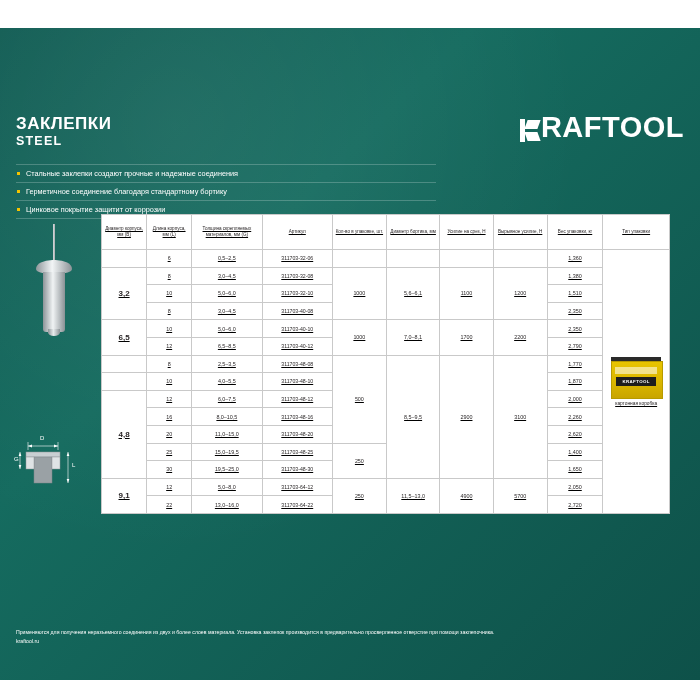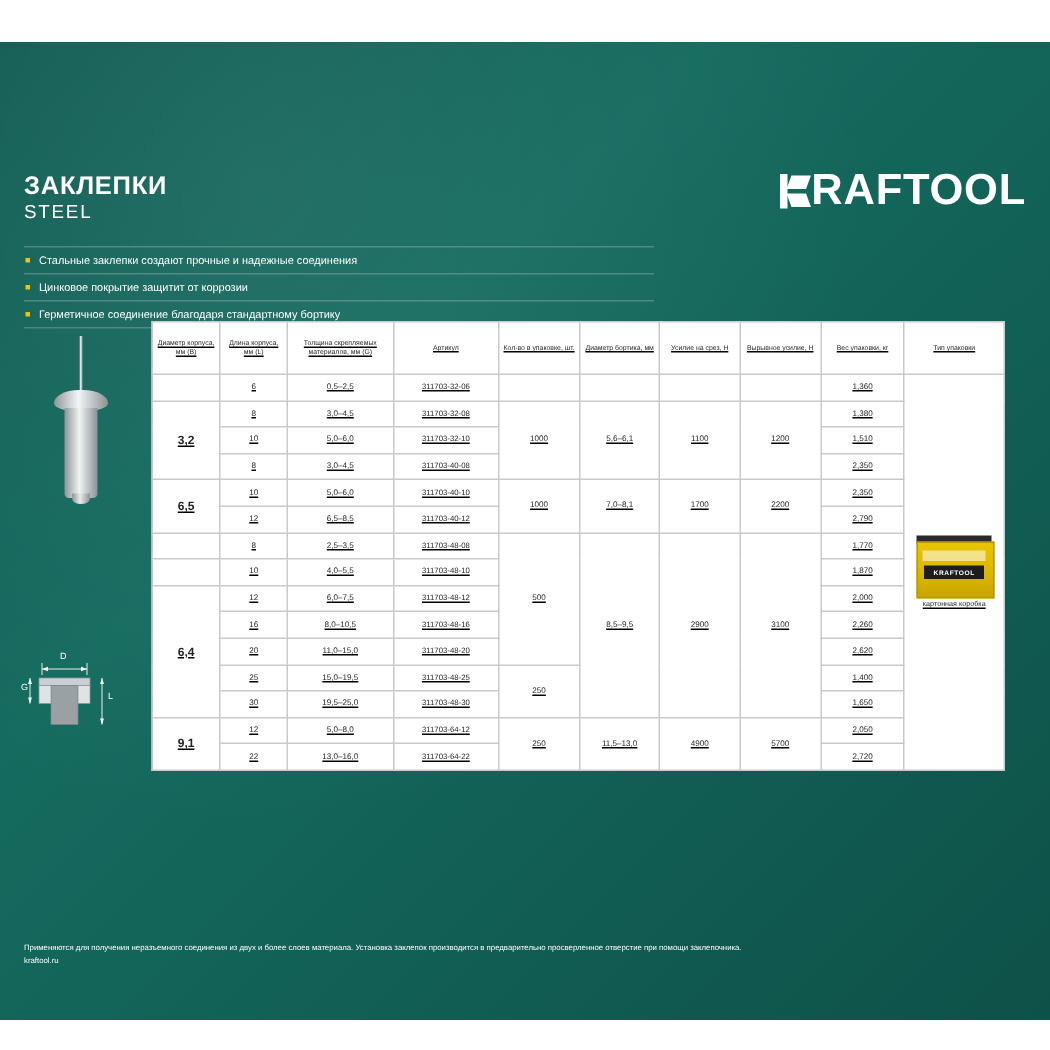--- a/index.html
+++ b/index.html
@@ -5,23 +5,23 @@
   html,body{margin:0;padding:0;}
   body{width:700px;height:700px;background:#ffffff;font-family:"Liberation Sans",sans-serif;overflow:hidden;}
   .page{position:relative;width:700px;height:700px;background:#ffffff;}
   .sheet{position:absolute;left:0;top:28px;width:700px;height:652px;background:linear-gradient(135deg,#0f5b52 0%,#156b5f 35%,#0e5149 100%);}
   .sheet:before{content:"";position:absolute;left:0;top:0;right:0;bottom:0;
     background:radial-gradient(ellipse at 25% 15%, rgba(255,255,255,0.07) 0%, rgba(255,255,255,0) 55%);}
 
   
   .hdr{position:absolute;left:16px;top:86px;color:#fff;}
   .hdr .t1{font-size:17px;font-weight:bold;letter-spacing:0.5px;line-height:19px;}
-  .hdr .t2{font-size:12.5px;font-weight:normal;letter-spacing:1.2px;line-height:15px;margin-top:1px;}
-
-  .brand{position:absolute;right:16px;top:84px;color:#fff;font-size:29px;font-weight:bold;letter-spacing:0.5px;line-height:30px;display:flex;align-items:center;}
+  .hdr .t2{font-size:12.5px;font-weight:bold;letter-spacing:1.2px;line-height:15px;margin-top:1px;}
+
+  .brand{position:absolute;right:16px;top:84px;color:#fff;font-size:29px;font-weight:bold;letter-spacing:0.5px;line-height:30px;display:flex;align-items:flex-end;}
   .brand .kmark{display:inline-block;width:20px;height:23px;position:relative;margin-right:1px;}
   .brand .kmark i{position:absolute;background:#fff;display:block;}
   .brand .kmark i.a{left:0;top:0;width:5px;height:23px;}
   .brand .kmark i.b{left:6px;top:1px;width:13px;height:9px;transform:skewX(-20deg);}
   .brand .kmark i.c{left:6px;top:13px;width:13px;height:9px;transform:skewX(20deg);}
 
   .bullets{position:absolute;left:16px;top:136px;width:420px;}
   .bullets .b{display:flex;align-items:flex-start;font-size:7.3px;color:#ffffff;line-height:10px;padding:3.5px 0;border-bottom:1px solid rgba(255,255,255,0.22);}
   .bullets .b:first-child{border-top:1px solid rgba(255,255,255,0.22);}
   .bullets .dot{width:3px;height:3px;background:#f5c400;margin:3px 6px 0 1px;flex:0 0 auto;}
@@ -77,25 +77,25 @@
       <span>RAFTOOL</span>
     </div>
 
     <div class="bullets">
       <div class="b">
         <span class="dot"></span>
         <span>Стальные заклепки создают прочные и надежные соединения</span>
       </div>
       <div class="b">
         <span class="dot"></span>
-        <span>Цинковое покрытие защитит от коррозии</span>
+        <span>Герметичное соединение благодаря стандартному бортику</span>
       </div>
       <div class="b">
         <span class="dot"></span>
-        <span>Герметичное соединение благодаря стандартному бортику</span>
+        <span>Цинковое покрытие защитит от коррозии</span>
       </div>
     </div>
 
     <div class="rivet">
       <div class="shaftline"></div>
         <div class="head"></div>
         <div class="body2"></div>
         <div class="tipc"></div>
     </div>
 
@@ -211,21 +211,21 @@
             <td>1,770</td>
           </tr>
           <tr>
             <td></td>
             <td>10</td>
             <td>4,0–5,5</td>
             <td class="art">311703-48-10</td>
             <td>1,870</td>
           </tr>
           <tr>
-            <td class="big" rowspan="5">6,4</td>
+            <td class="big" rowspan="5">4,8</td>
             <td>12</td>
             <td>6,0–7,5</td>
             <td class="art">311703-48-12</td>
             <td>2,000</td>
           </tr>
           <tr>
             <td>16</td>
             <td>8,0–10,5</td>
             <td class="art">311703-48-16</td>
             <td>2,260</td>

